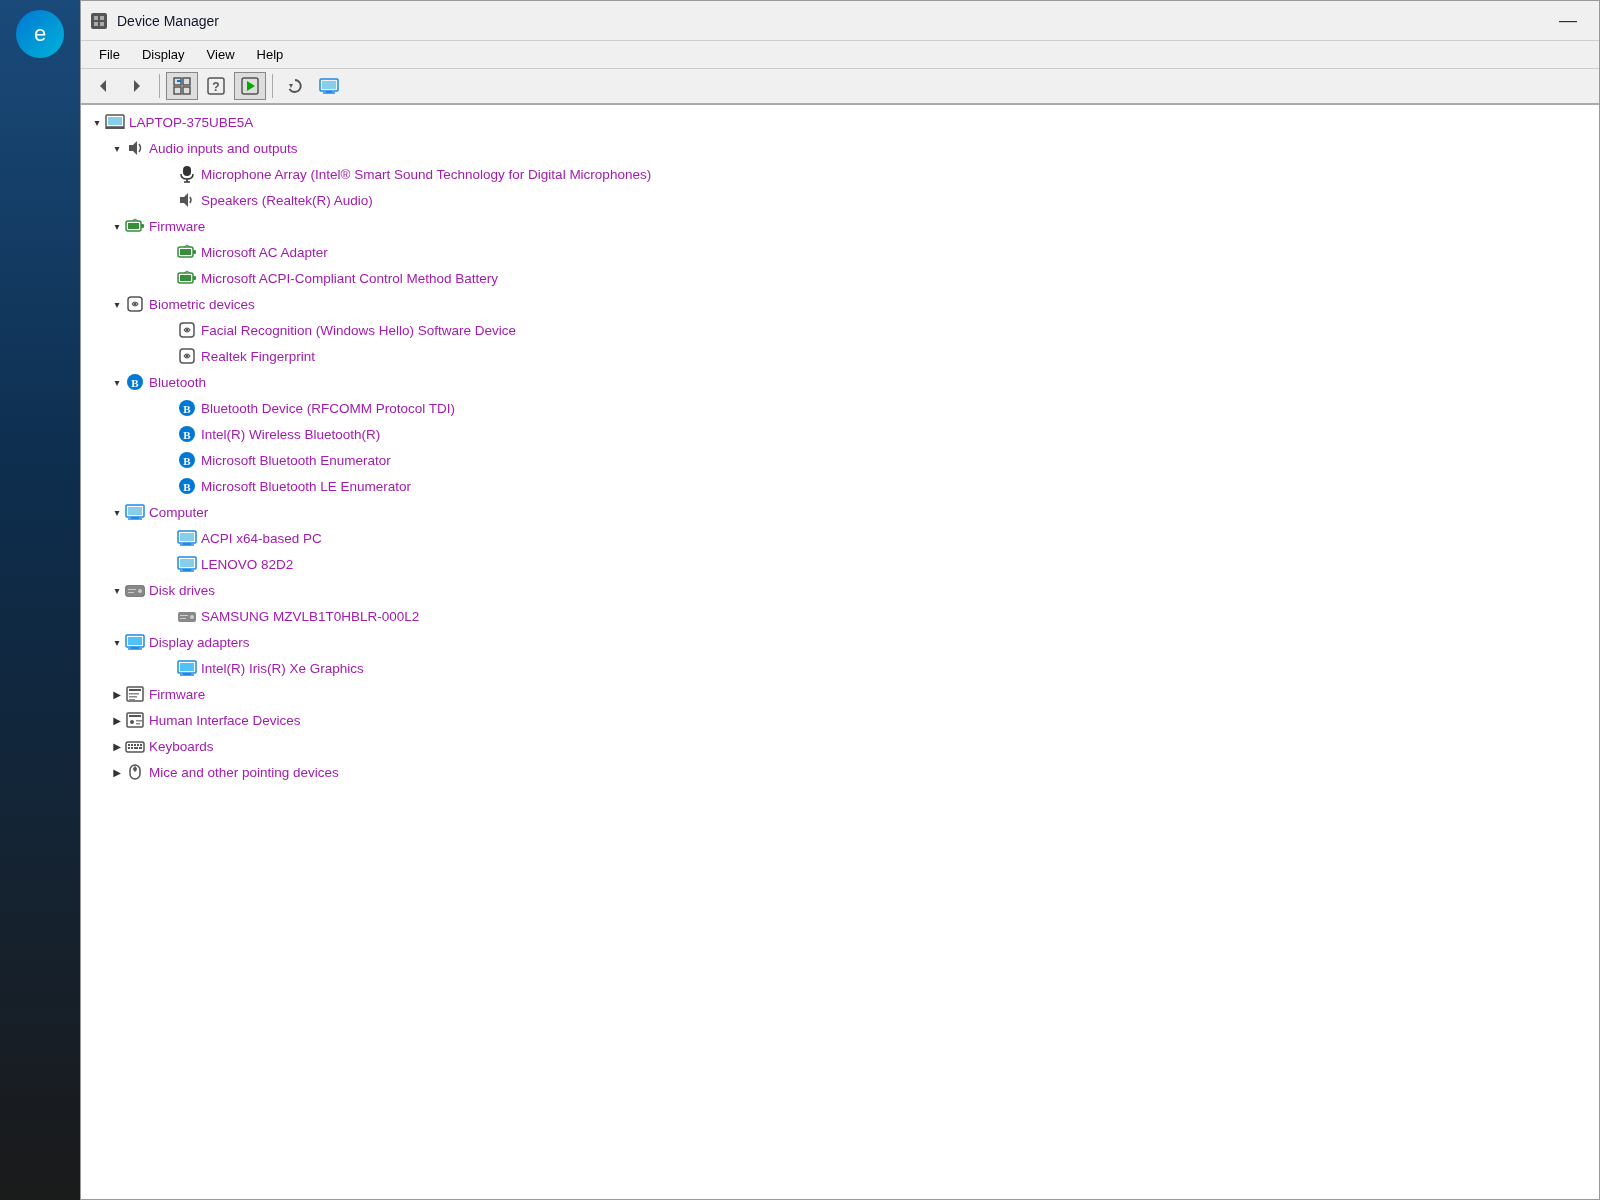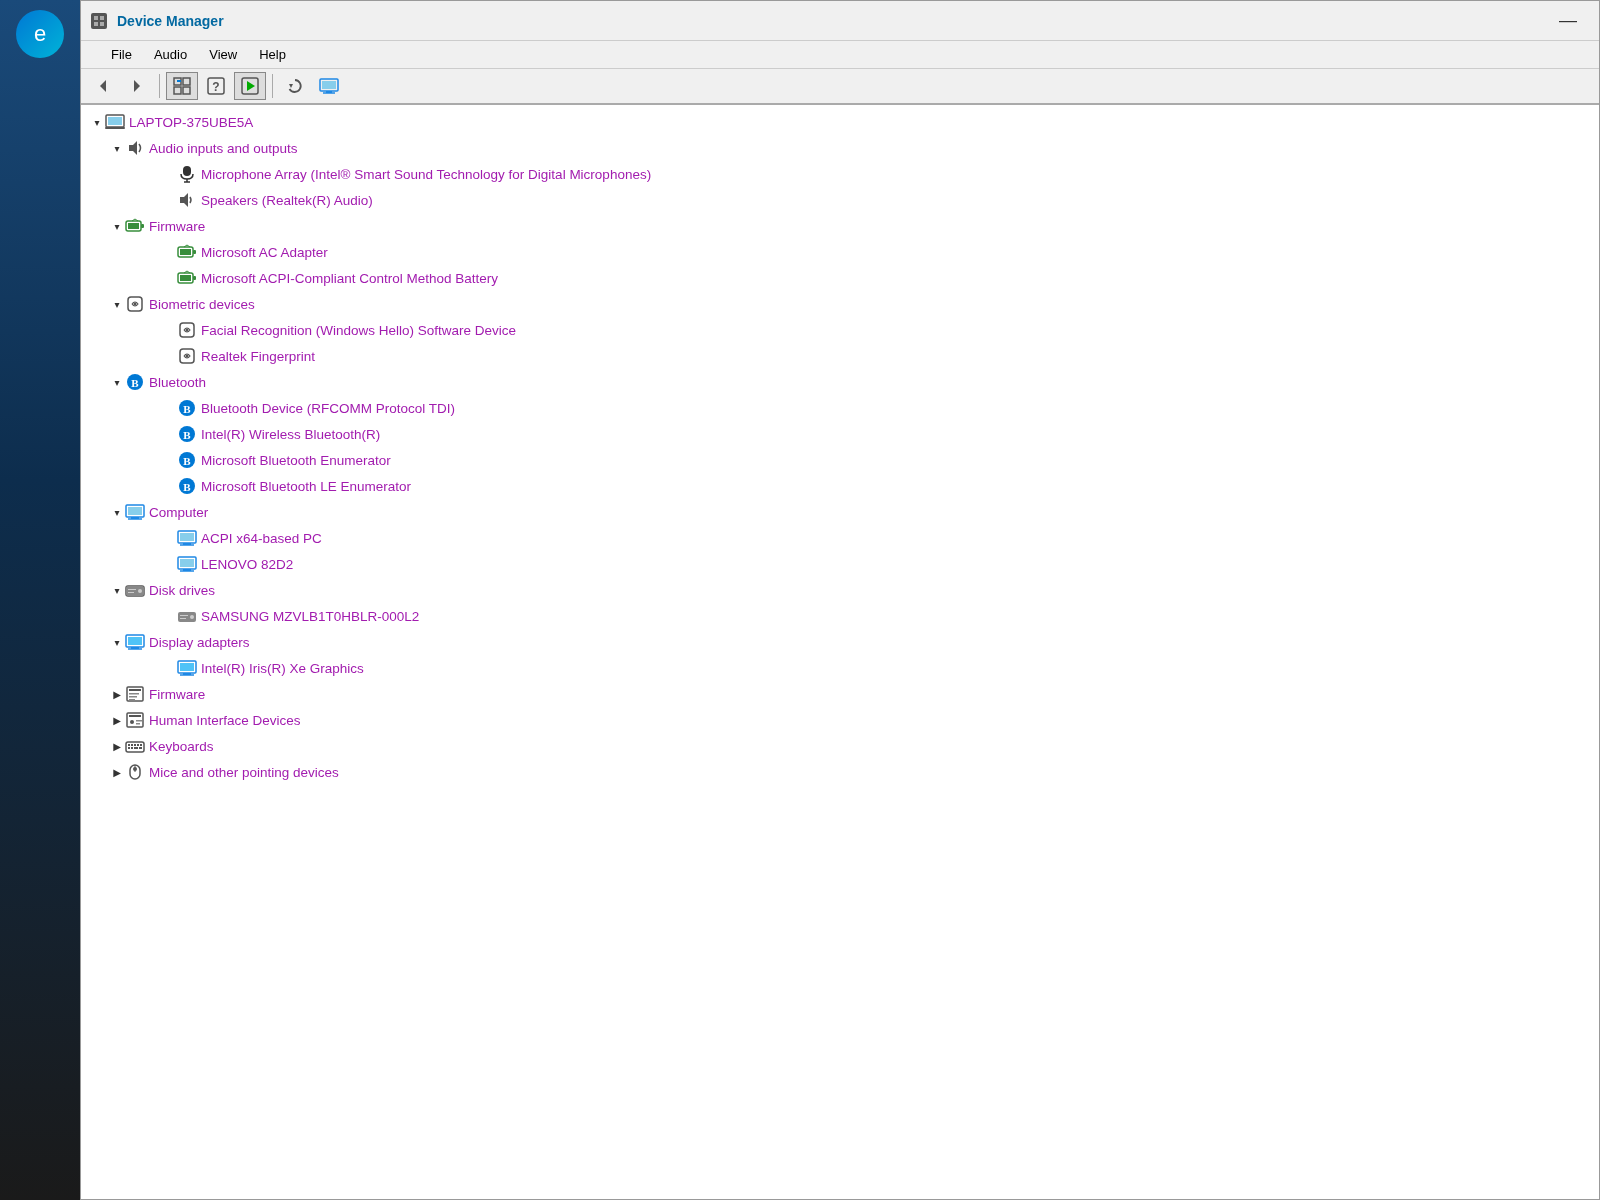--- a/index.html
+++ b/index.html
@@ -63,22 +63,22 @@
     }
 
     .title-bar-icon {
       width: 20px;
       height: 20px;
       color: #555;
     }
 
     .title-bar-text {
       font-size: 14px;
-      font-weight: bold;
-      color: #0369a1;
+      font-weight: normal;
+      color: #0f172a;
       flex: 1;
     }
 
     .title-bar-controls {
       display: flex;
       gap: 2px;
     }
 
     .title-btn {
       width: 46px;
@@ -93,21 +93,21 @@
       color: #333;
     }
     .title-btn.minimize { font-size: 18px; }
 
     
     .menu-bar {
       height: 28px;
       background: #f0f0f0;
       display: flex;
       align-items: center;
-      padding: 0 20px;
+      padding: 0 8px;
       border-bottom: 1px solid #ccc;
       gap: 2px;
     }
 
     .menu-item {
       padding: 3px 10px;
       cursor: pointer;
       font-size: 13px;
       color: #000;
     }
@@ -220,21 +220,21 @@
       </svg>
     </span>
     <span class="title-bar-text">Device Manager</span>
     <div class="title-bar-controls">
       <button class="title-btn minimize">—</button>
     </div>
   </div>
 
   <div class="menu-bar">
     <span class="menu-item">File</span>
-    <span class="menu-item">Audio</span>
+    <span class="menu-item">Display</span>
     <span class="menu-item">View</span>
     <span class="menu-item">Help</span>
   </div>
 
   <div class="toolbar">
     <button class="tool-btn">
       <svg width="18" height="18" viewBox="0 0 18 18">
           <polygon points="12,3 6,9 12,15" fill="#555"></polygon>
         </svg>
     </button>

